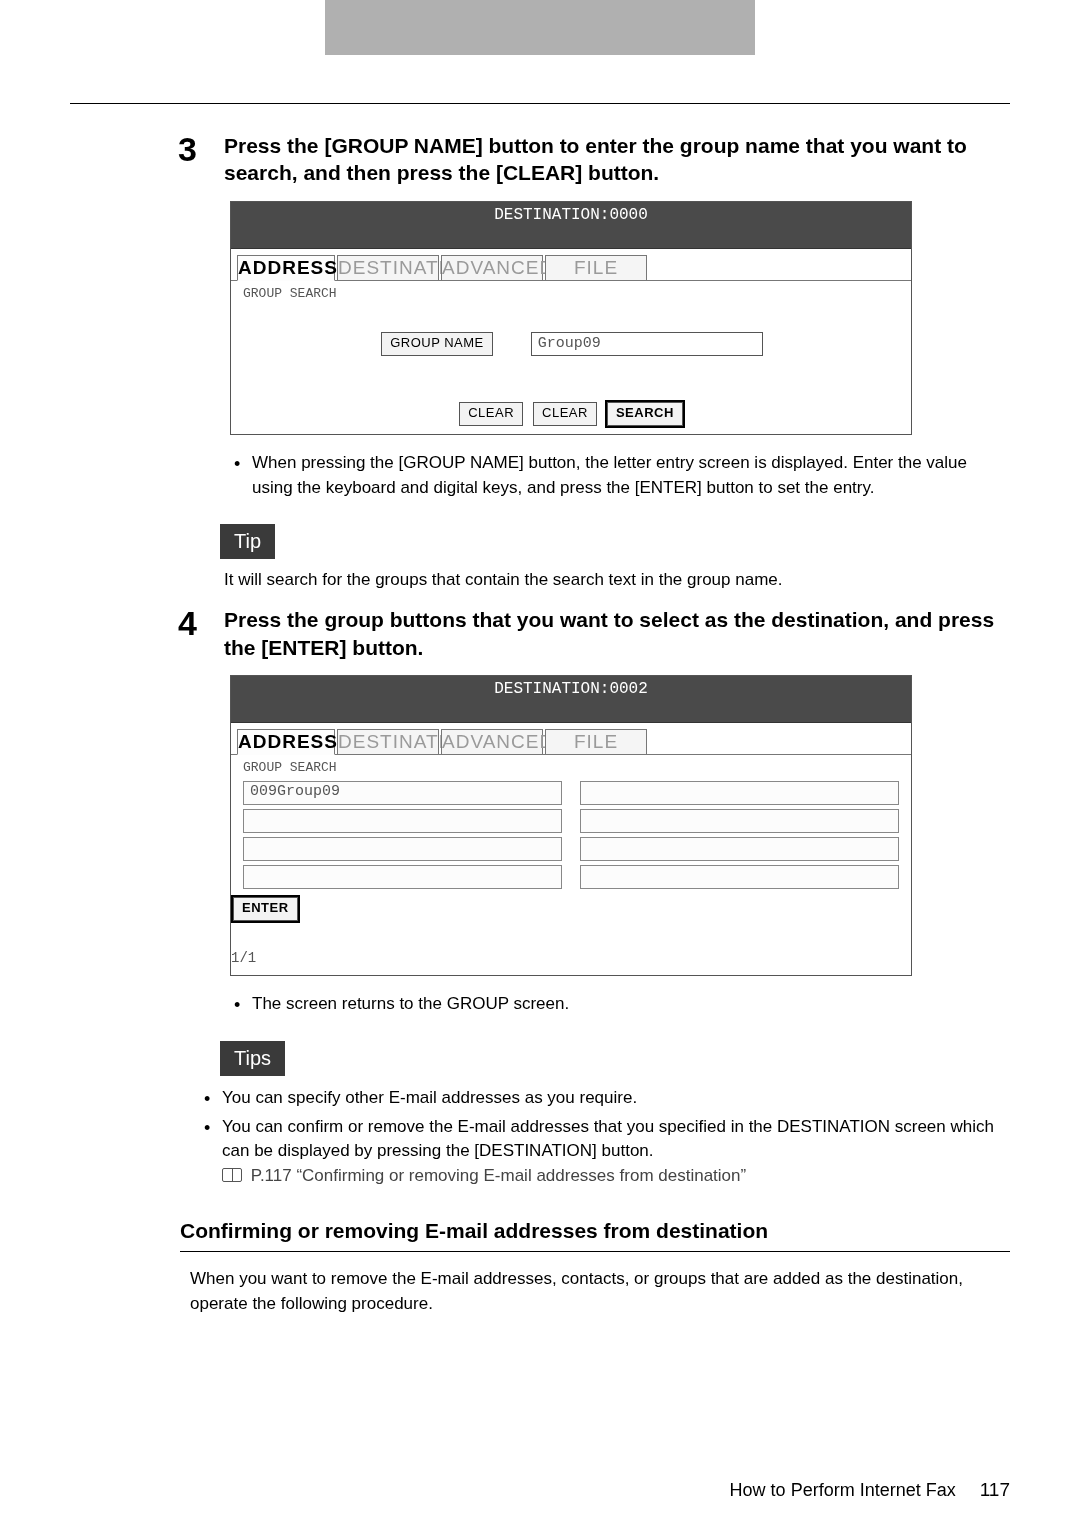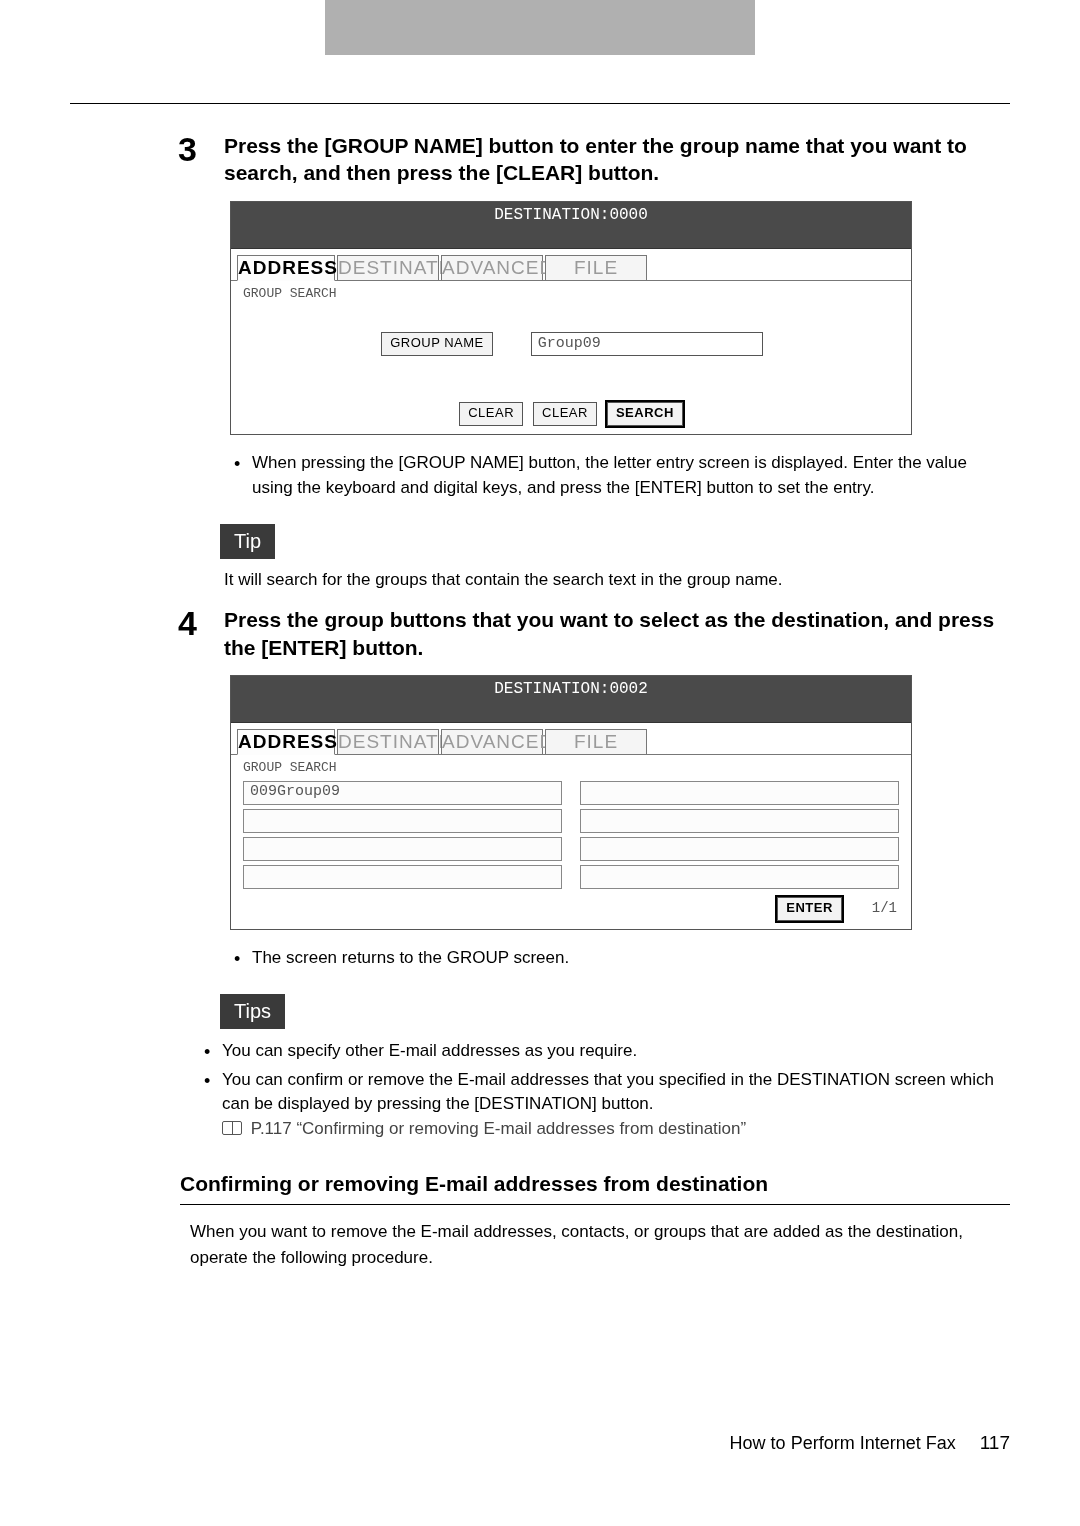--- a/index.html
+++ b/index.html
@@ -25,21 +25,21 @@
   .t-file{width:100px;}
   .sublabel{font-family:"Courier New",monospace;font-size:13px;color:#555;margin:4px 0 0 12px;}
   .centerrow{display:flex;justify-content:center;align-items:center;margin:30px 0 40px 0;gap:36px;}
   .btn{display:inline-block;border:1px solid #555;background:#f3f3f3;font-size:13px;font-family:Arial,sans-serif;height:22px;line-height:20px;padding:0 8px;margin:0 2px;text-align:center;letter-spacing:0.5px;}
   .btn.bold{font-weight:bold;box-shadow:0 0 0 2px #000;}
   .field{border:1px solid #555;background:#fff;height:22px;line-height:22px;font-family:"Courier New",monospace;font-size:15px;color:#555;padding:0 6px;min-width:218px;text-align:left;}
   .btnrow{display:flex;justify-content:center;gap:6px;padding:6px 0 8px 0;}
   .resultgrid{display:flex;gap:18px;margin:4px 12px 2px 12px;}
   .col{display:flex;flex-direction:column;gap:4px;flex:1;}
   .cell{border:1px solid #888;height:22px;font-family:"Courier New",monospace;font-size:15px;color:#555;padding:0 6px;background:#fcfcfc;}
-  .enterrow{display:flex;justify-content:flex-end;align-items:center;gap:28px;padding:6px 14px 8px 0;}
+  .enterrow{display:flex;justify-content:flex-end;align-items:flex-start;gap:28px;padding:6px 14px 8px 0;flex-direction:column;}
   .pagectr{font-family:"Courier New",monospace;font-size:14px;color:#555;}
   .bullets{margin:0 0 0 160px;padding:0;list-style:none;}
   .bullets li{position:relative;padding-left:22px;margin:0 0 4px 0;line-height:1.45;}
   .bullets li::before{content:"•";position:absolute;left:4px;top:0;font-size:18px;}
   .badge{display:inline-block;background:#3a3a3a;color:#fff;font-size:20px;padding:4px 14px;margin:20px 0 10px 150px;}
   .tipline{margin:0 0 14px 154px;}
   .booklink{color:#444;}
   .bookicon{display:inline-block;width:18px;height:12px;border:1px solid #555;border-radius:2px;position:relative;vertical-align:-1px;margin-right:4px;background:linear-gradient(#fff,#fff);}
   .bookicon::after{content:"";position:absolute;left:50%;top:0;bottom:0;border-left:1px solid #555;}
   .sectitle{font-weight:bold;font-size:21px;margin:28px 0 4px 110px;}

